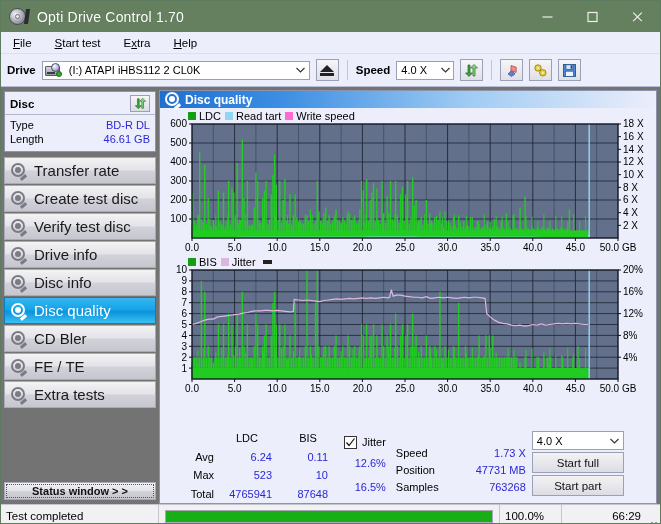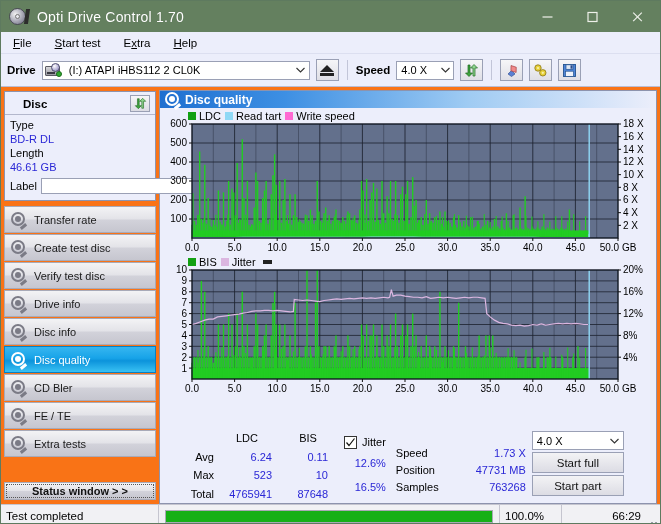--- a/index.html
+++ b/index.html
@@ -5,21 +5,21 @@
   html,body{margin:0;padding:0;}
   body{
     width:661px;height:524px;overflow:hidden;
     font-family:"Liberation Sans", sans-serif;
     font-size:11px;
     background:#eef0fb;
     -webkit-font-smoothing:none;
   }
   #app{
     position:relative;width:661px;height:524px;
-    background:#f97316;
+    background:#737373;
     border:1px solid #5e7a5f;
     box-sizing:border-box;
     overflow:hidden;
   }
 
   
   .titlebar{
     height:31px;background:#64805f;
     display:flex;align-items:center;
     position:relative;
@@ -113,23 +113,23 @@
   
   .groupbox{
     border:1px solid #8d93ad;background:#eceefb;
     position:relative;box-sizing:border-box;
     padding:3px 5px 5px 5px;
   }
   .gb-head{
     display:flex;align-items:center;justify-content:space-between;
     margin-bottom:2px;
   }
-  .gb-title{font-weight:bold;font-size:11.5px;margin-left:13px;}
+  .gb-title{font-weight:bold;font-size:11.5px;}
   .gb-sep{height:1px;background:#b3b7cc;margin:2px -5px 3px -5px;}
-  .drow{display:flex;justify-content:space-between;line-height:14px;font-size:11px;flex-direction:column;}
+  .drow{display:flex;justify-content:space-between;line-height:14px;font-size:11px;}
   .drow .k{color:#000;}
   .drow .v{color:#2a27d6;}
   .label-row{display:flex;align-items:center;gap:4px;margin-top:3px;}
   .label-input{
     flex:1;height:16px;background:#fff;border:1px solid #9aa0b5;box-sizing:border-box;
   }
   .refresh-btn{
     width:20px;height:17px;background:linear-gradient(#f6f6f8,#dcdce4);
     border:1px solid #9aa0b5;box-sizing:border-box;
     display:flex;align-items:center;justify-content:center;
@@ -140,21 +140,21 @@
     display:flex;align-items:center;justify-content:center;flex:none;
   }
 
   
   .nav{margin-top:5px;display:flex;flex-direction:column;}
   .navbtn{
     height:27px;margin-bottom:1px;
     background:linear-gradient(#f3f3f5 0%,#e3e3e8 48%,#d2d2da 52%,#c6c6cf 100%);
     border:1px solid #a8aab8;box-sizing:border-box;
     display:flex;align-items:center;padding-left:6px;gap:8px;
-    font-size:11px;color:#1a1a1a;
+    font-size:15px;color:#1a1a1a;
   }
   .navbtn.sel{
     background:linear-gradient(#36b6f0 0%,#17a3e8 45%,#0c93db 55%,#39c1f3 100%);
     border:1px solid #0a7fc0;color:#fff;
   }
   .navico{width:15px;height:15px;position:relative;flex:none;}
   .navico .ring{
     position:absolute;left:0;top:0;width:14px;height:14px;border-radius:50%;
     border:2.5px solid #7b7b86;box-sizing:border-box;
   }
@@ -377,31 +377,20 @@
 
         <div class="drow">
           <span class="k">Type</span>
           <span class="v">BD-R DL</span>
         </div>
         <div class="drow">
           <span class="k">Length</span>
           <span class="v">46.61 GB</span>
         </div>
 
-        <div class="label-row">
-          <span class="k">Label</span>
-          <input class="label-input" type="text" value="" style="">
-          <div class="cd-btn">
-            <svg width="14" height="14" viewBox="0 0 16 16">
-              <circle cx="8" cy="8" r="7" fill="#e6e06a" stroke="#8a8420" stroke-width="1"></circle>
-              <circle cx="8" cy="8" r="3.6" fill="#f6f2b8" stroke="#8a8420" stroke-width="0.7"></circle>
-              <circle cx="8" cy="8" r="1.3" fill="#ffffff" stroke="#8a8420" stroke-width="0.6"></circle>
-            </svg>
-          </div>
-        </div>
       </div>
 
       <div class="nav">
         <div class="navbtn">
           <span class="navico">
               <i class="ring"></i>
               <i class="ring2"></i>
               <i class="tail"></i>
             </span>
           <span>Transfer rate</span>

